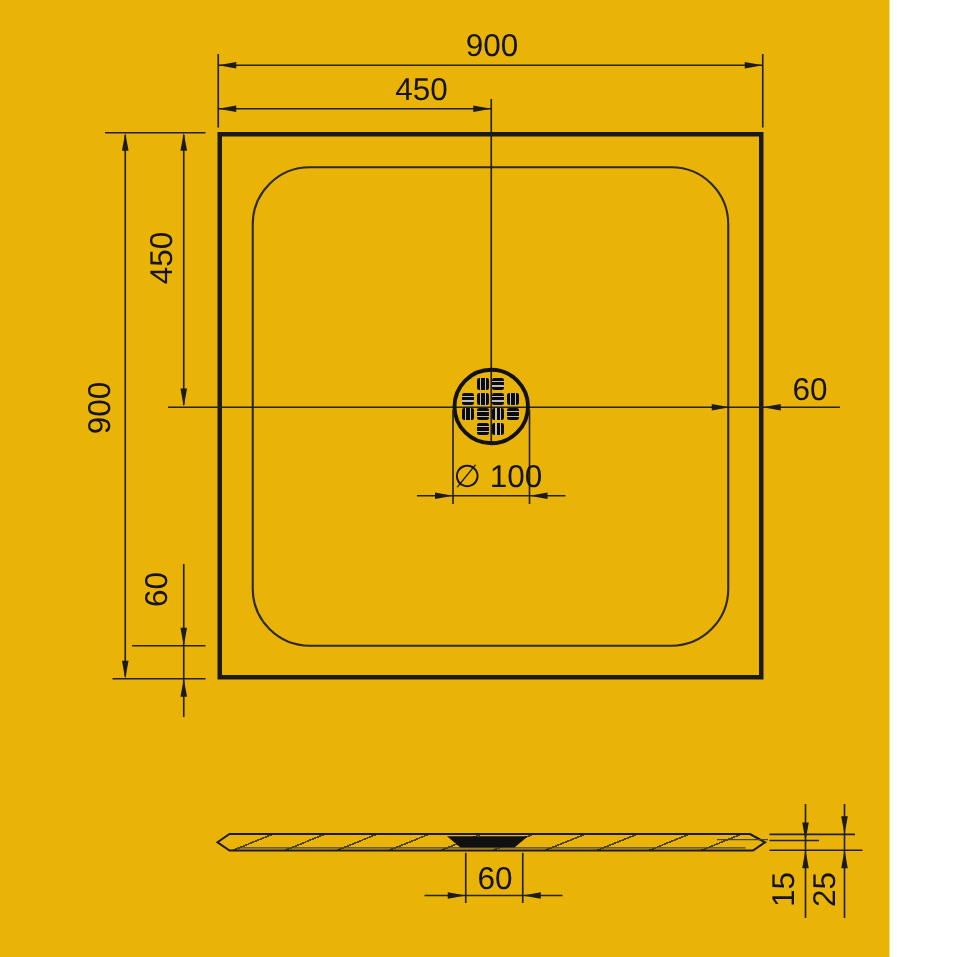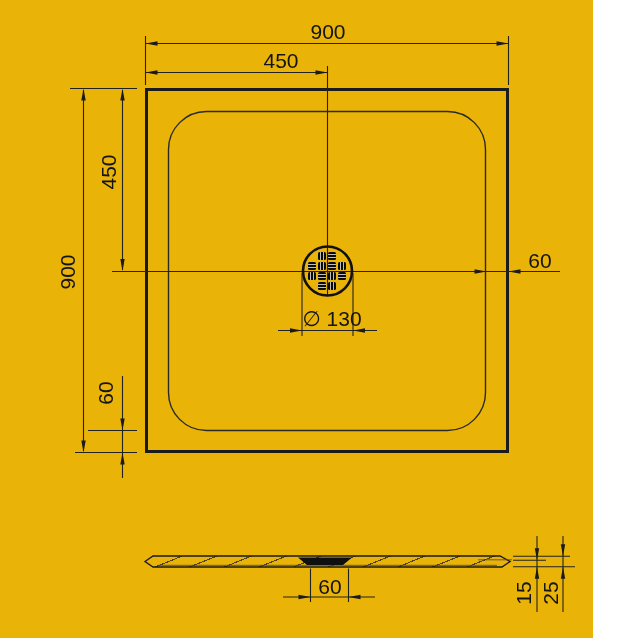--- a/index.html
+++ b/index.html
@@ -148,18 +148,18 @@
     <div class="tile h r4c2"></div>
     <div class="tile v r4c3"></div>
   </div>
 
   <div class="lbl" style="left:328px;top:31px">900</div>
   <div class="lbl" style="left:281px;top:60px">450</div>
   <div class="lbl rot" style="left:67px;top:272px">900</div>
   <div class="lbl rot" style="left:108px;top:172px">450</div>
   <div class="lbl rot" style="left:105px;top:393px">60</div>
   <div class="lbl" style="left:540px;top:260px">60</div>
-  <div class="lbl" style="left:332px;top:318px">∅ 130</div>
+  <div class="lbl" style="left:332px;top:318px">∅ 100</div>
   <div class="lbl" style="left:330px;top:586px">60</div>
   <div class="lbl rot" style="left:523px;top:593px">15</div>
   <div class="lbl rot" style="left:550px;top:593px">25</div>
 
 </div>
 
 </body></html>

